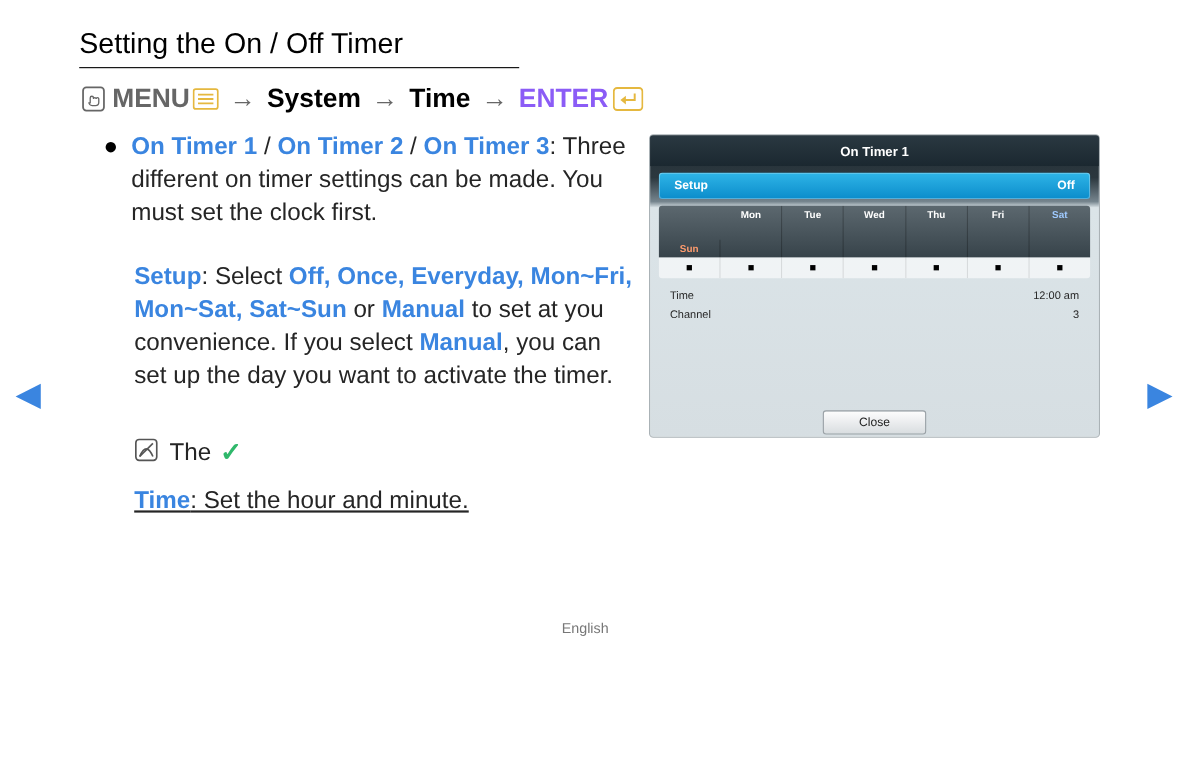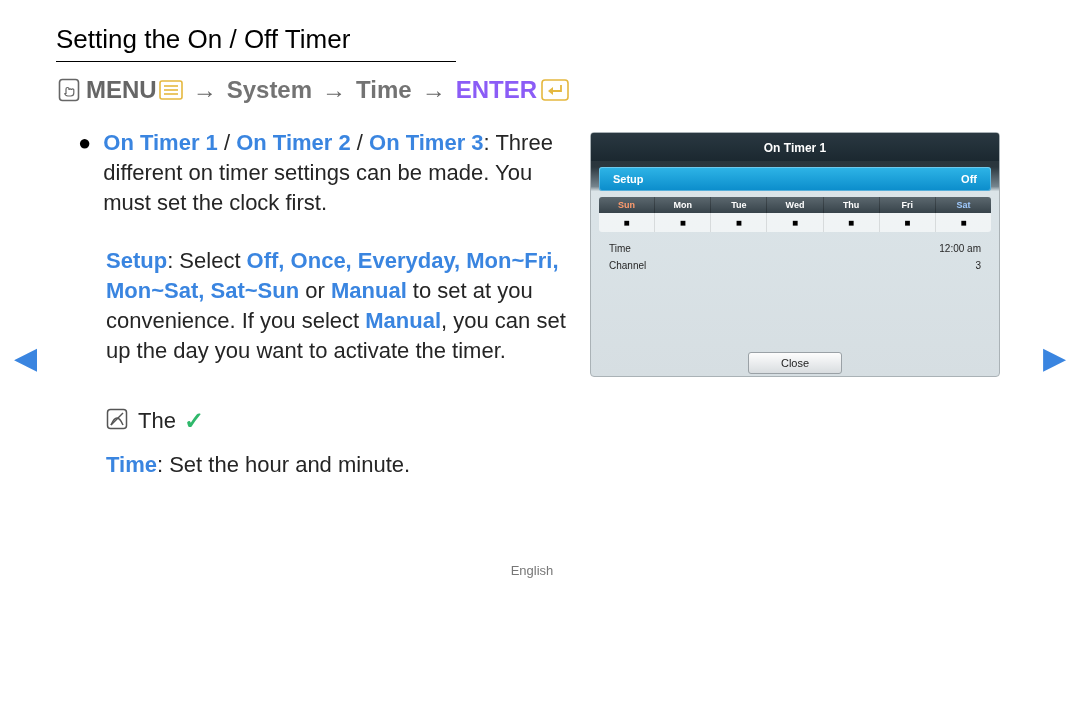--- a/index.html
+++ b/index.html
@@ -1,50 +1,50 @@
 <!DOCTYPE html>
 <html><head>
 <meta charset="utf-8">
 <style>
   * { box-sizing: border-box; margin: 0; padding: 0; }
   html, body { width: 1080px; height: 705px; font-family: Arial, Helvetica, sans-serif; background: #fff; position: relative; color: #000; }
-  .page { position: relative; width: 1080px; height: 600px; padding: 24px 80px 20px 56px; }
+  .page { position: relative; width: 1080px; height: 600px; padding: 24px 80px 20px 72px; }
   .section-title { font-size: 26px; font-weight: 400; color: #000; padding-bottom: 4px; }
   .title-rule { border: none; border-top: 1.5px solid #000; width: 400px; margin-top: 2px; margin-bottom: 14px; }
-  .nav-row { display: flex; align-items: center; font-size: 24px; font-weight: bold; color: #666; margin-left: 2px; margin-bottom: 24px; }
+  .nav-row { display: flex; align-items: center; font-size: 24px; font-weight: bold; color: #666; margin-left: 2px; margin-bottom: 14px; }
   .nav-row .menu-lbl { margin-left: 6px; color: #666; }
   .nav-row .arrow { color: #666; font-weight: normal; margin: 0 10px; }
-  .nav-row .blue-b { color: #737373; }
+  .nav-row .blue-b { color: #000000; }
   .nav-row .enter-lbl { color: #8b5cf6; }
   .menu-icon svg, .menu-hamburger-icon svg, .enter-icon svg { display: block; }
   .menu-hamburger-icon { margin-left: 2px; }
   .enter-icon { margin-left: 4px; }
   .content-area { display: flex; align-items: flex-start; }
   .text-col { flex: 1 1 auto; padding-right: 10px; }
   .bullet-row { display: flex; align-items: flex-start; margin-bottom: 4px; margin-left: 22px; }
   .bullet-row .dot { font-size: 22px; line-height: 30px; margin-right: 12px; }
   .para { font-size: 22px; line-height: 30px; color: #252525; font-weight: 400; }
   .para .blue-b { color: #3a85e0; font-weight: bold; }
   .sub1 { margin-left: 50px; margin-top: 28px; }
   .sub-note { margin-left: 50px; margin-top: 40px; display: flex; align-items: center; }
   .note-icon { margin-right: 10px; }
   .check-mark { color: #2fb86b; font-size: 24px; font-weight: bold; margin: 0 8px; display: inline-block; }
-  .sub2 { margin-left: 50px; margin-top: 14px; }
+  .sub2 { margin-left: 50px; margin-top: 14px; text-decoration: underline; }
   .footer { position: absolute; bottom: 22px; left: 0; right: 16px; text-align: center; font-size: 13px; color: #777; }
   .nav-left, .nav-right { position: absolute; top: 340px; font-size: 30px; }
   .nav-left { left: 14px; color: #3a85e0; }
   .nav-right { right: 14px; color: #3a85e0; }
 
   
   .panel { width: 410px; flex: 0 0 410px; border: 1px solid #aab2b6; border-radius: 4px; background: linear-gradient(180deg,#243037 0%, #2b373e 14%, #76858e 22%, #dbe4e8 24%, #d6dee2 100%); overflow: hidden; font-size: 11px; color: #222; margin-top: 4px; }
   .panel-title { text-align: center; color: #fff; font-weight: bold; font-size: 12px; padding: 8px 0 6px; background: linear-gradient(180deg,#2a3841,#1b2830); }
   .panel-setup { display: flex; justify-content: space-between; align-items: center; padding: 6px 14px; margin: 6px 8px; border-radius: 3px; color: #fff; font-weight: bold; font-size: 11px; background: linear-gradient(180deg,#2fb5e7,#0b8ccb); box-shadow: inset 0 0 0 1px rgba(255,255,255,.3); }
   .days-hdr { display: flex; margin: 0 8px; border-radius: 3px 3px 0 0; overflow: hidden; background: linear-gradient(180deg,#5c686f,#37434a); }
   .days-hdr div { flex: 1; text-align: center; color: #fff; font-size: 9px; font-weight: bold; padding: 3px 0; border-right: 1px solid rgba(0,0,0,.25); }
-  .days-hdr div:first-child { color: #ff9c6e; }
+  .days-hdr div:first-child { color: #ff9c6e; margin-top: 31px; }
   .days-hdr div:last-child { color: #9fcaff; border-right: none; }
   .days-row { display: flex; margin: 0 8px; background: rgba(255,255,255,.6); border-radius: 0 0 3px 3px; overflow: hidden; }
   .days-row div { flex: 1; text-align: center; font-size: 10px; padding: 4px 0; border-right: 1px solid rgba(0,0,0,.1); color: #000; }
   .days-row div:last-child { border-right: none; }
   .kv { display: flex; justify-content: space-between; padding: 3px 18px; font-size: 10px; color: #272727; }
   .kv-group { margin: 8px 0 0; }
   .panel-space { height: 78px; }
   .close-btn { width: 94px; margin: 0 auto 2px; text-align: center; padding: 4px 0; font-size: 11px; background: linear-gradient(180deg,#fdfdfd,#d9dde0); border: 1px solid #9aa1a6; border-radius: 3px; }
 </style>
 </head>

